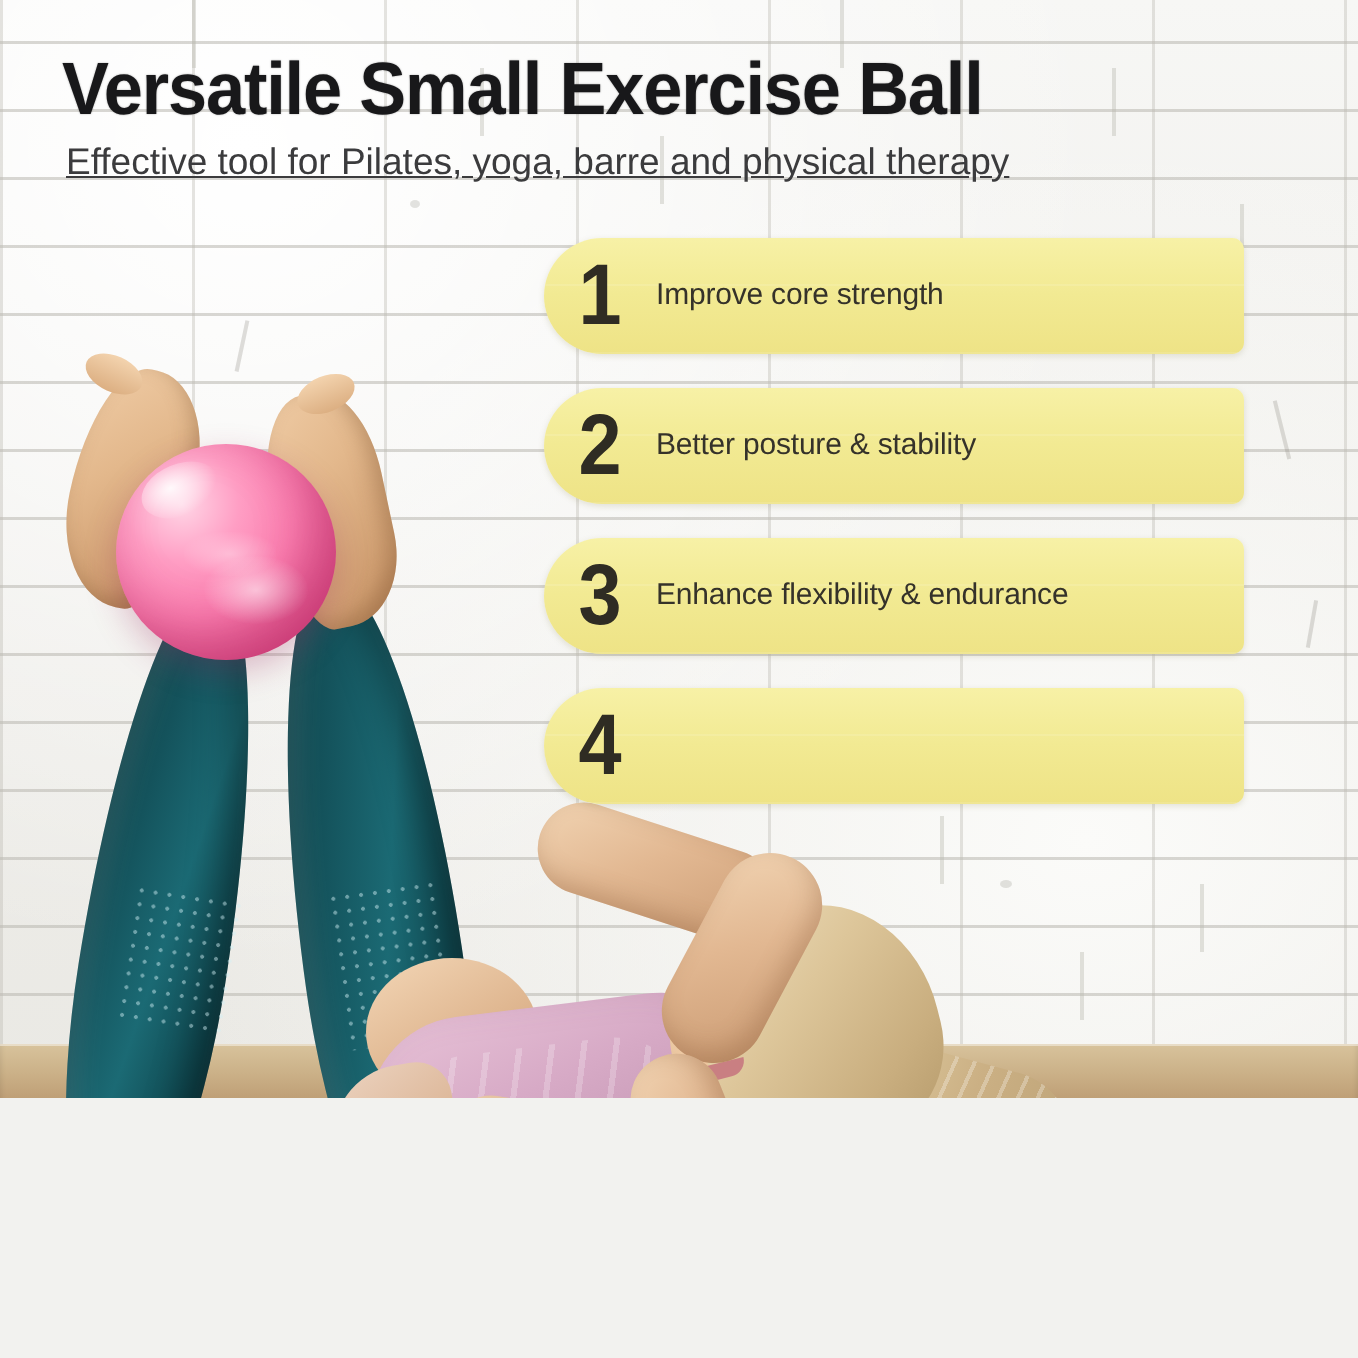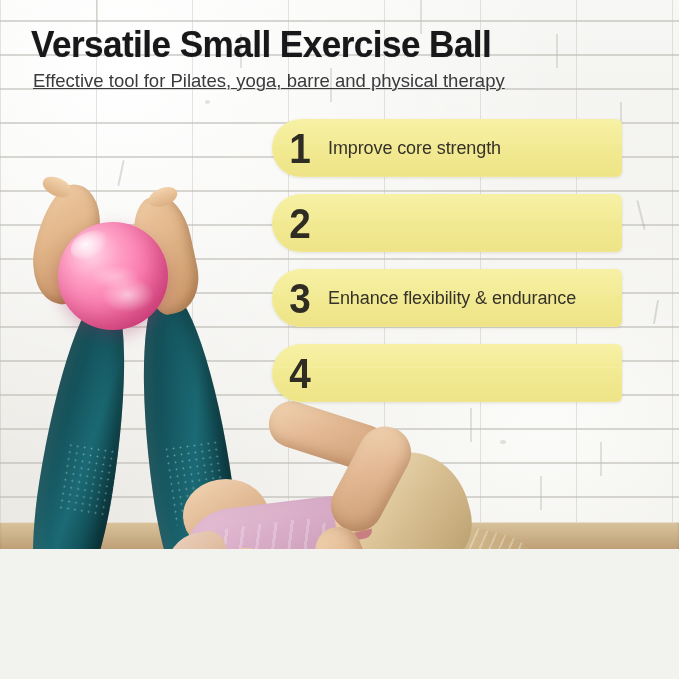--- a/index.html
+++ b/index.html
@@ -230,21 +230,21 @@
   }
   .pill-num{
     position:relative;z-index:2;
     width:56px;flex:0 0 56px;text-align:center;
     font-size:43px;font-weight:700;line-height:46px;color:#2f2c23;
     font-family:"Liberation Sans",sans-serif;
     transform:scaleX(.9);
   }
   .pill-text{
     position:relative;z-index:2;
-    font-size:18px;line-height:22px;color:#35322a;font-weight:400;
+    font-size:15px;line-height:22px;color:#35322a;font-weight:400;
     white-space:nowrap;letter-spacing:-0.1px;
   }
 
   
   .logo{position:absolute;left:539px;top:586px;width:128px;height:78px;}
   .logo-mark{position:absolute;left:36px;top:0px;width:52px;height:50px;}
   .logo-pro{
     position:absolute;left:0;top:48px;width:128px;text-align:center;
     font-size:21px;font-weight:700;letter-spacing:.5px;color:#121212;
     transform:scaleX(.96);
@@ -331,20 +331,21 @@
 
   <div class="pills">
 
     <div class="pill">
       <div class="pill-num">1</div>
       <div class="pill-text">Improve core strength</div>
     </div>
 
     <div class="pill">
       <div class="pill-num">2</div>
+      <div class="pill-text">Better posture &amp; stability</div>
     </div>
 
     <div class="pill">
       <div class="pill-num">3</div>
       <div class="pill-text">Enhance flexibility &amp; endurance</div>
     </div>
 
     <div class="pill">
       <div class="pill-num">4</div>
     </div>

